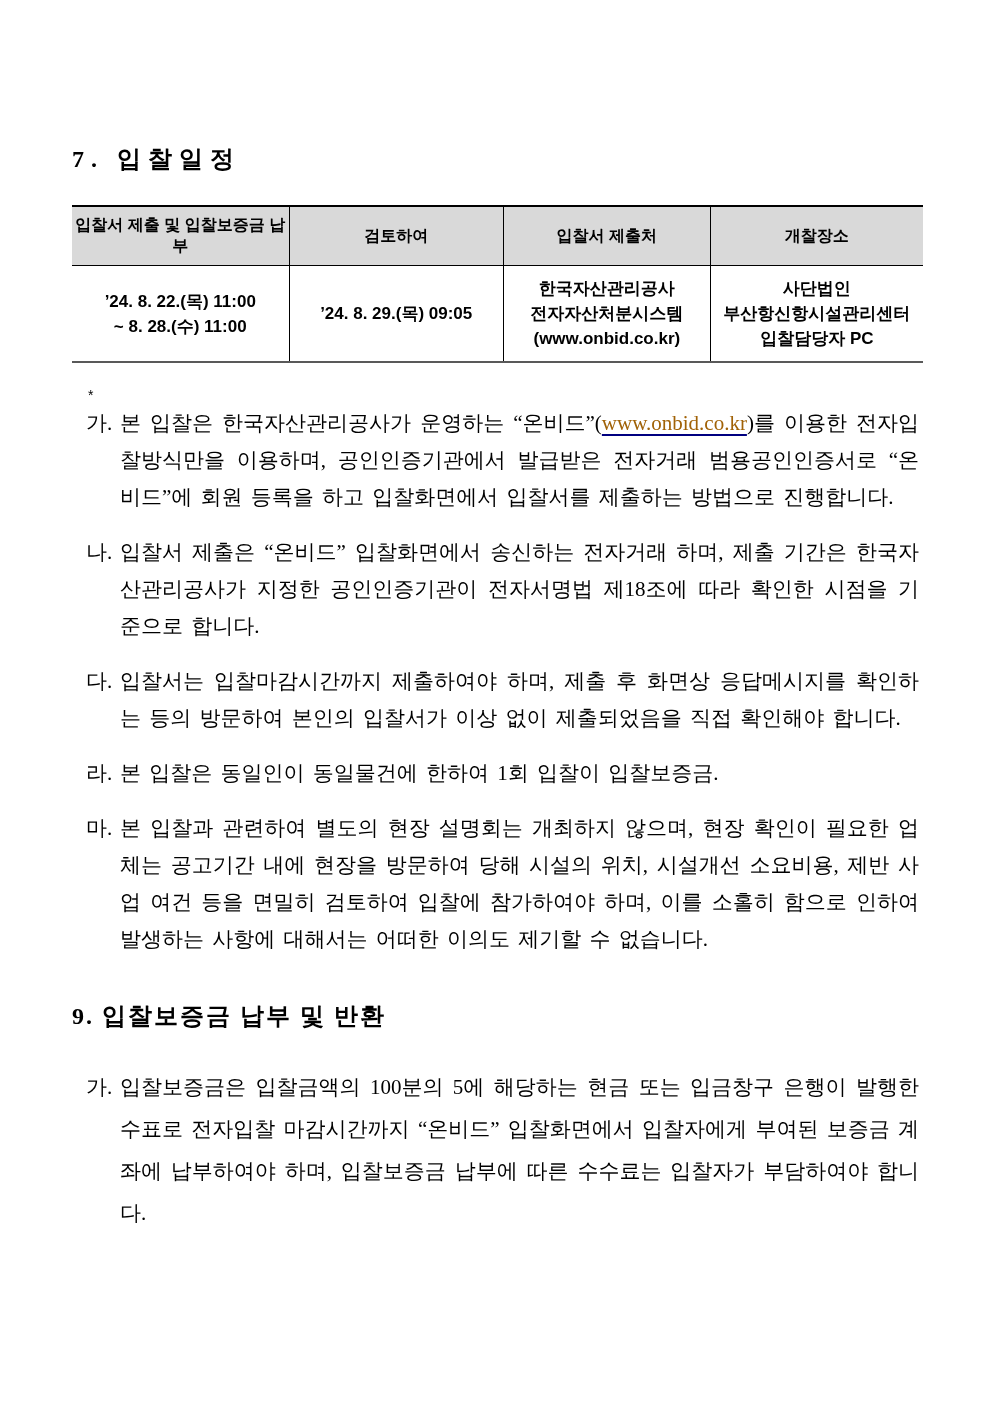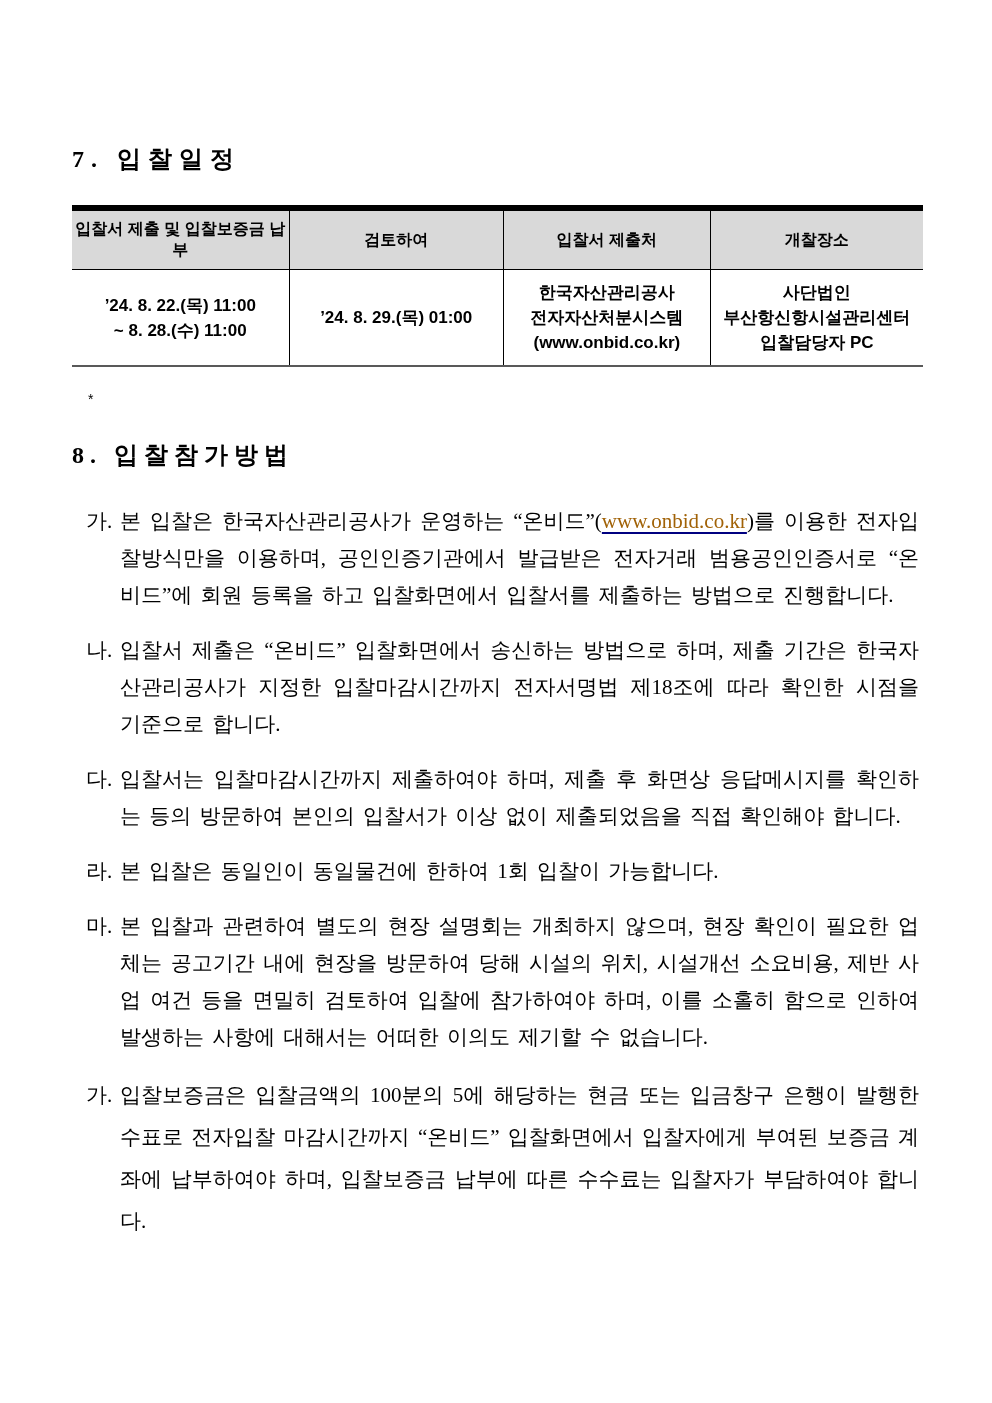--- a/index.html
+++ b/index.html
@@ -24,21 +24,21 @@
     color: #000;
   }
   .sec-title.s7 { letter-spacing: 7px; margin-bottom: 30px; }
   .sec-title.s8 { letter-spacing: 6px; margin-top: 30px; margin-bottom: 32px; }
   .sec-title.s9 { letter-spacing: 2px; margin-top: 42px; margin-bottom: 34px; }
 
   
   table.schedule {
     width: 851px;
     border-collapse: collapse;
-    border-top: 6px solid #000000;
+    border-top: 2px solid #000000;
     border-bottom: 2px solid #595959;
     table-layout: fixed;
     font-family: "Liberation Sans", sans-serif;
   }
   table.schedule th {
     background: #d9d9d9;
     font-size: 16px;
     font-weight: 700;
     text-align: center;
     padding: 8px 2px;
@@ -118,68 +118,68 @@
         <th>입찰서 제출 및 입찰보증금 납부</th>
         <th>검토하여</th>
         <th>입찰서 제출처</th>
         <th>개찰장소</th>
       </tr>
     </thead>
     <tbody>
       <tr>
         <td>’24. 8. 22.(목) 11:00
 ~ 8. 28.(수) 11:00</td>
-        <td>’24. 8. 29.(목) 01:00</td>
+        <td>’24. 8. 29.(목) 09:05</td>
         <td>한국자산관리공사
 전자자산처분시스템
 (www.onbid.co.kr)</td>
         <td>사단법인
 부산항신항시설관리센터
 입찰담당자 PC</td>
       </tr>
     </tbody>
   </table>
 
   <div class="footnote">
     <span class="star">*</span>
   </div>
 
-  <h2 class="sec-title s8">8. 입찰참가방법</h2>
 
   <div class="items s8-items">
 
     <div class="item">
       <span class="marker">가.</span>
       <div class="text">
         <span>본 입찰은 한국자산관리공사가 운영하는 “온비드”(</span><a class="doc-link">www.onbid.co.kr</a><span>)를 이용한 전자입찰방식만을 이용하며, 공인인증기관에서 발급받은 전자거래 범용공인인증서로 “온비드”에 회원 등록을 하고 입찰화면에서 입찰서를 제출하는 방법으로 진행합니다.</span>
       </div>
     </div>
 
     <div class="item">
       <span class="marker">나.</span>
-      <div class="text">입찰서 제출은 “온비드” 입찰화면에서 송신하는 방법으로 하며, 제출 기간은 한국자산관리공사가 지정한 입찰마감시간까지 전자서명법 제18조에 따라 확인한 시점을 기준으로 합니다.</div>
+      <div class="text">입찰서 제출은 “온비드” 입찰화면에서 송신하는 전자거래 하며, 제출 기간은 한국자산관리공사가 지정한 공인인증기관이 전자서명법 제18조에 따라 확인한 시점을 기준으로 합니다.</div>
     </div>
 
     <div class="item">
       <span class="marker">다.</span>
       <div class="text">입찰서는 입찰마감시간까지 제출하여야 하며, 제출 후 화면상 응답메시지를 확인하는 등의 방문하여 본인의 입찰서가 이상 없이 제출되었음을 직접 확인해야 합니다.</div>
     </div>
 
     <div class="item">
       <span class="marker">라.</span>
-      <div class="text">본 입찰은 동일인이 동일물건에 한하여 1회 입찰이 가능합니다.</div>
+      <div class="text">본 입찰은 동일인이 동일물건에 한하여 1회 입찰이 입찰보증금.</div>
     </div>
 
     <div class="item">
       <span class="marker">마.</span>
       <div class="text">본 입찰과 관련하여 별도의 현장 설명회는 개최하지 않으며, 현장 확인이 필요한 업체는 공고기간 내에 현장을 방문하여 당해 시설의 위치, 시설개선 소요비용, 제반 사업 여건 등을 면밀히 검토하여 입찰에 참가하여야 하며, 이를 소홀히 함으로 인하여 발생하는 사항에 대해서는 어떠한 이의도 제기할 수 없습니다.</div>
     </div>
 
   </div>
 
+  <h2 class="sec-title s9">9. 입찰보증금 납부 및 반환</h2>
 
   <div class="items s9-items">
     <div class="item">
       <span class="marker">가.</span>
       <div class="text">입찰보증금은 입찰금액의 100분의 5에 해당하는 현금 또는 입금창구 은행이 발행한 수표로 전자입찰 마감시간까지 “온비드” 입찰화면에서 입찰자에게 부여된 보증금 계좌에 납부하여야 하며, 입찰보증금 납부에 따른 수수료는 입찰자가 부담하여야 합니다.</div>
     </div>
   </div>
 
 </div>
 

